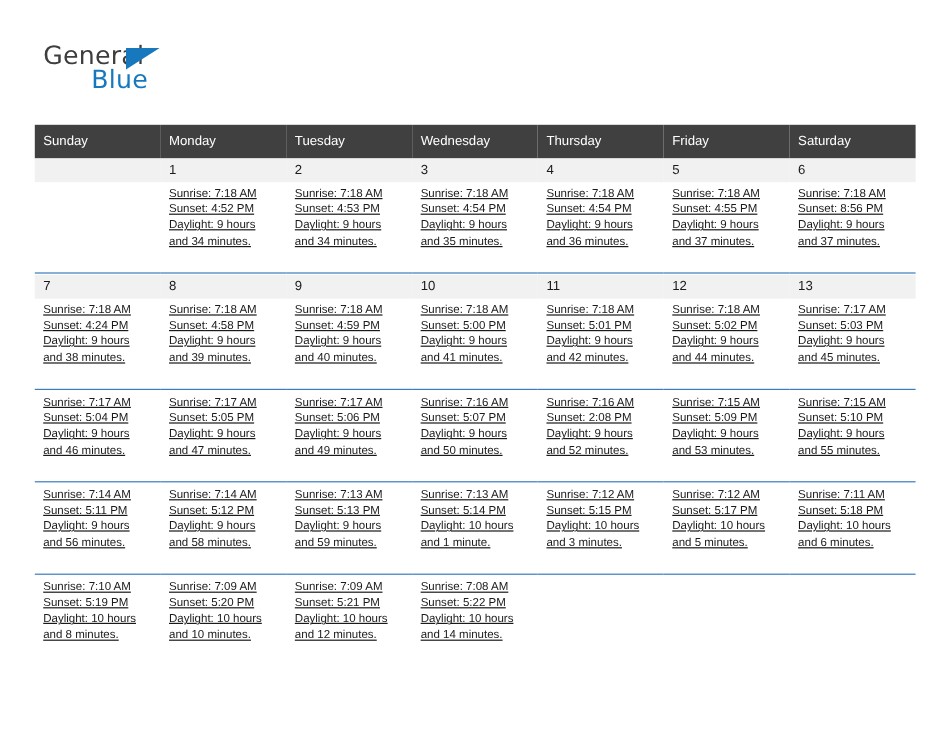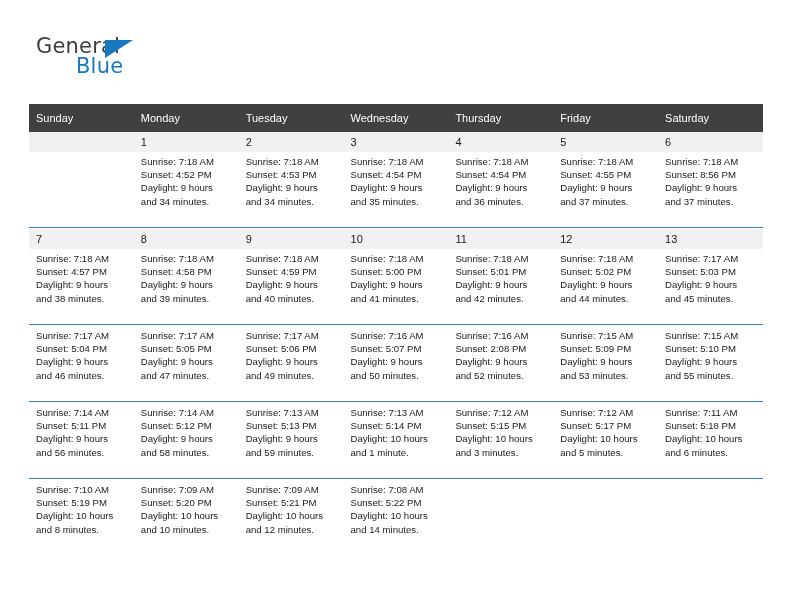--- a/index.html
+++ b/index.html
@@ -130,20 +130,21 @@
   .daynum-row td.empty { background: #f1f1f1; }
 
   .info-row td {
     background: #ffffff;
     font-size: 9.6px;
     color: #1a1a1a;
     padding: 3px 6px 10px 7px;
     vertical-align: top;
     line-height: 13.2px;
     height: 62px;
+    text-decoration: underline;
   }
   .info-line { display: block; white-space: nowrap; }
 </style>
 </head>
 <body>
 
 <div class="page">
 
   <div class="header">
 
@@ -240,21 +241,21 @@
           <td>8</td>
           <td>9</td>
           <td>10</td>
           <td>11</td>
           <td>12</td>
           <td>13</td>
         </tr>
         <tr class="info-row">
           <td>
             <span class="info-line">Sunrise: 7:18 AM</span>
-            <span class="info-line">Sunset: 4:57 PM</span>
+            <span class="info-line">Sunset: 4:24 PM</span>
             <span class="info-line">Daylight: 9 hours</span>
             <span class="info-line">and 38 minutes.</span>
           </td>
           <td>
             <span class="info-line">Sunrise: 7:18 AM</span>
             <span class="info-line">Sunset: 4:58 PM</span>
             <span class="info-line">Daylight: 9 hours</span>
             <span class="info-line">and 39 minutes.</span>
           </td>
           <td>

